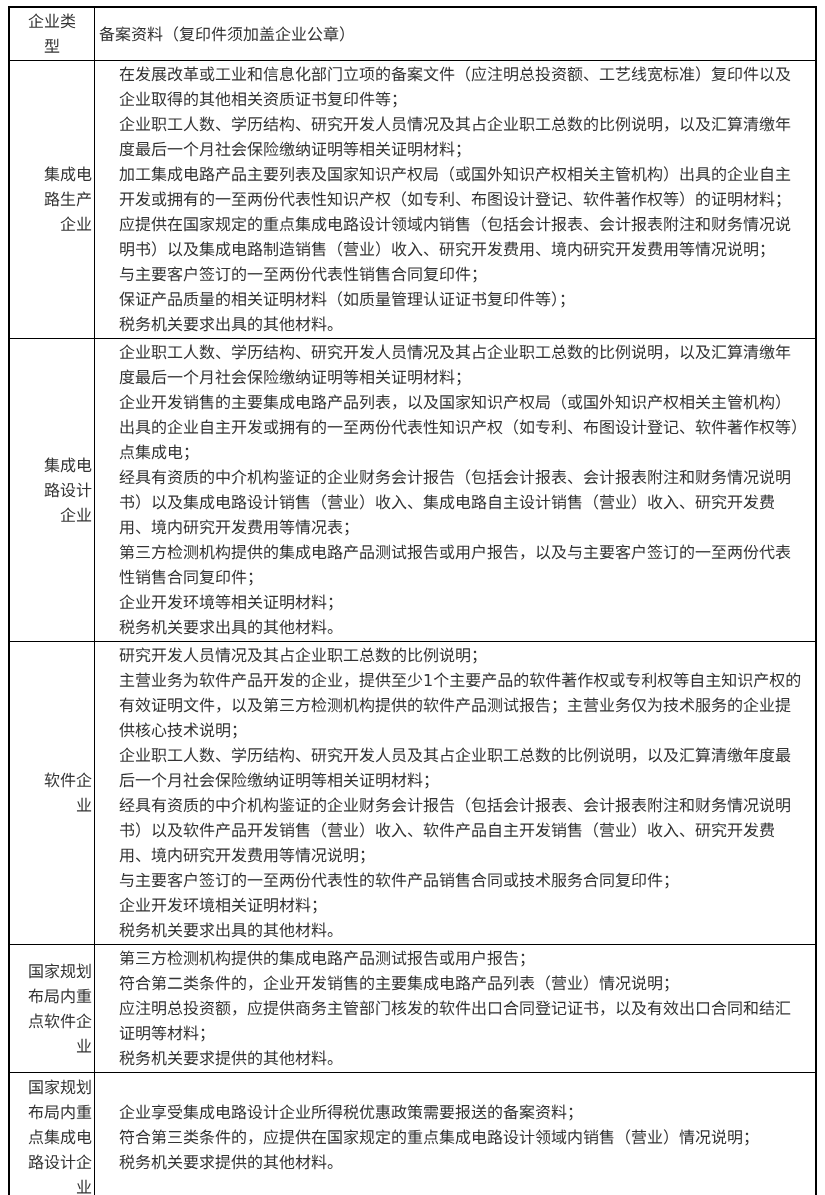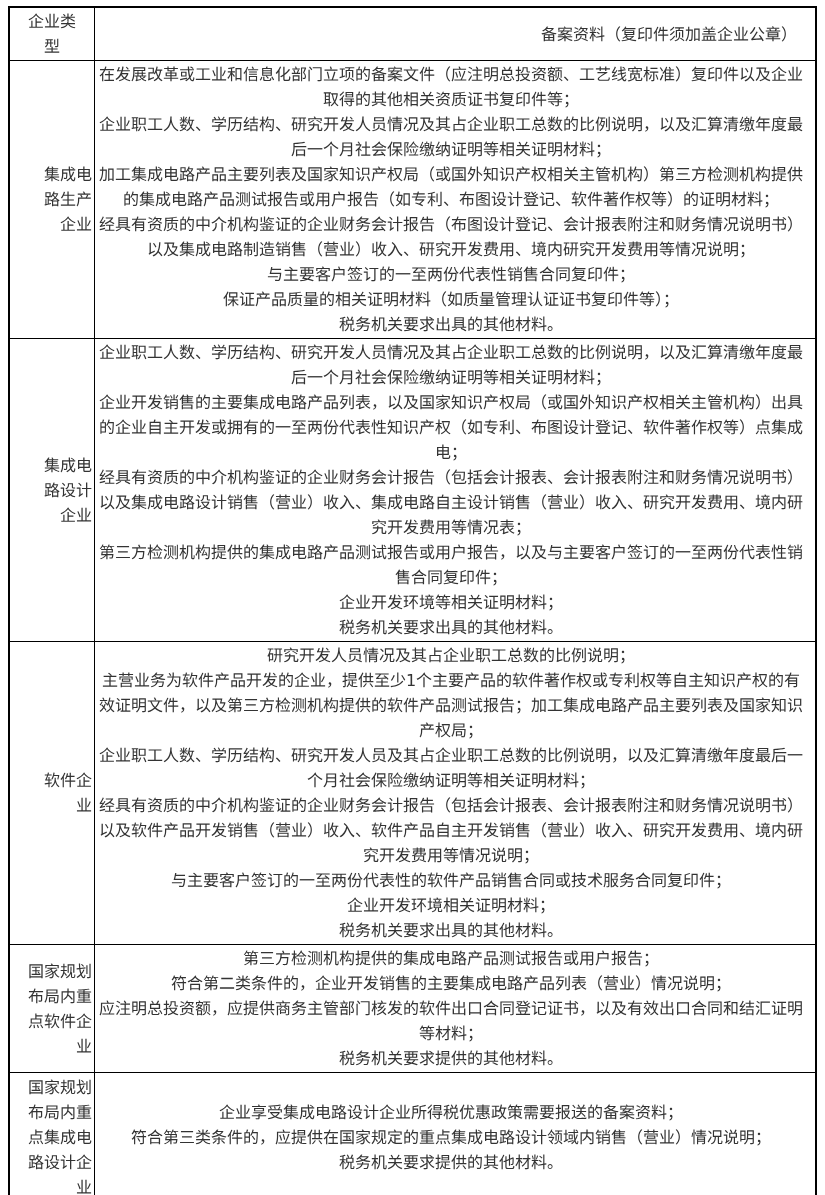--- a/index.html
+++ b/index.html
@@ -35,31 +35,31 @@
   th.type-col, td.type-cell {
     width: 80px;
   }
   th.type-col {
     text-align: center;
     white-space: pre-line;
     height: 50px;
     padding: 1px 2px;
   }
   th.materials-col {
-    text-align: right;
-    padding: 1px 18px;
+    text-align: left;
+    padding: 1px 4px;
   }
   td.type-cell {
     text-align: right;
     white-space: pre-line;
     padding: 2px 2px;
   }
   td.content-cell {
-    padding: 1px 10px 1px 2px;
-    text-align: center;
+    padding: 1px 10px 1px 24px;
+    text-align: left;
   }
   p.material-item {
     margin: 0;
     padding: 0;
   }
 </style>
 </head>
 <body>
 
 <div class="page">
@@ -72,22 +72,22 @@
       </tr>
     </thead>
     <tbody id="table-body">
         <tr>
           <td class="type-cell">集成电
 路生产
 企业</td>
           <td class="content-cell">
             <p class="material-item">在发展改革或工业和信息化部门立项的备案文件（应注明总投资额、工艺线宽标准）复印件以及企业取得的其他相关资质证书复印件等；</p>
             <p class="material-item">企业职工人数、学历结构、研究开发人员情况及其占企业职工总数的比例说明，以及汇算清缴年度最后一个月社会保险缴纳证明等相关证明材料；</p>
-            <p class="material-item">加工集成电路产品主要列表及国家知识产权局（或国外知识产权相关主管机构）第三方检测机构提供的集成电路产品测试报告或用户报告（如专利、布图设计登记、软件著作权等）的证明材料；</p>
-            <p class="material-item">经具有资质的中介机构鉴证的企业财务会计报告（布图设计登记、会计报表附注和财务情况说明书）以及集成电路制造销售（营业）收入、研究开发费用、境内研究开发费用等情况说明；</p>
+            <p class="material-item">加工集成电路产品主要列表及国家知识产权局（或国外知识产权相关主管机构）出具的企业自主开发或拥有的一至两份代表性知识产权（如专利、布图设计登记、软件著作权等）的证明材料；</p>
+            <p class="material-item">应提供在国家规定的重点集成电路设计领域内销售（包括会计报表、会计报表附注和财务情况说明书）以及集成电路制造销售（营业）收入、研究开发费用、境内研究开发费用等情况说明；</p>
             <p class="material-item">与主要客户签订的一至两份代表性销售合同复印件；</p>
             <p class="material-item">保证产品质量的相关证明材料（如质量管理认证证书复印件等）；</p>
             <p class="material-item">税务机关要求出具的其他材料。</p>
           </td>
         </tr>
         <tr>
           <td class="type-cell">集成电
 路设计
 企业</td>
           <td class="content-cell">
@@ -97,21 +97,21 @@
             <p class="material-item">第三方检测机构提供的集成电路产品测试报告或用户报告，以及与主要客户签订的一至两份代表性销售合同复印件；</p>
             <p class="material-item">企业开发环境等相关证明材料；</p>
             <p class="material-item">税务机关要求出具的其他材料。</p>
           </td>
         </tr>
         <tr>
           <td class="type-cell">软件企
 业</td>
           <td class="content-cell">
             <p class="material-item">研究开发人员情况及其占企业职工总数的比例说明；</p>
-            <p class="material-item">主营业务为软件产品开发的企业，提供至少1个主要产品的软件著作权或专利权等自主知识产权的有效证明文件，以及第三方检测机构提供的软件产品测试报告；加工集成电路产品主要列表及国家知识产权局；</p>
+            <p class="material-item">主营业务为软件产品开发的企业，提供至少1个主要产品的软件著作权或专利权等自主知识产权的有效证明文件，以及第三方检测机构提供的软件产品测试报告；主营业务仅为技术服务的企业提供核心技术说明；</p>
             <p class="material-item">企业职工人数、学历结构、研究开发人员及其占企业职工总数的比例说明，以及汇算清缴年度最后一个月社会保险缴纳证明等相关证明材料；</p>
             <p class="material-item">经具有资质的中介机构鉴证的企业财务会计报告（包括会计报表、会计报表附注和财务情况说明书）以及软件产品开发销售（营业）收入、软件产品自主开发销售（营业）收入、研究开发费用、境内研究开发费用等情况说明；</p>
             <p class="material-item">与主要客户签订的一至两份代表性的软件产品销售合同或技术服务合同复印件；</p>
             <p class="material-item">企业开发环境相关证明材料；</p>
             <p class="material-item">税务机关要求出具的其他材料。</p>
           </td>
         </tr>
         <tr>
           <td class="type-cell">国家规划
 布局内重

